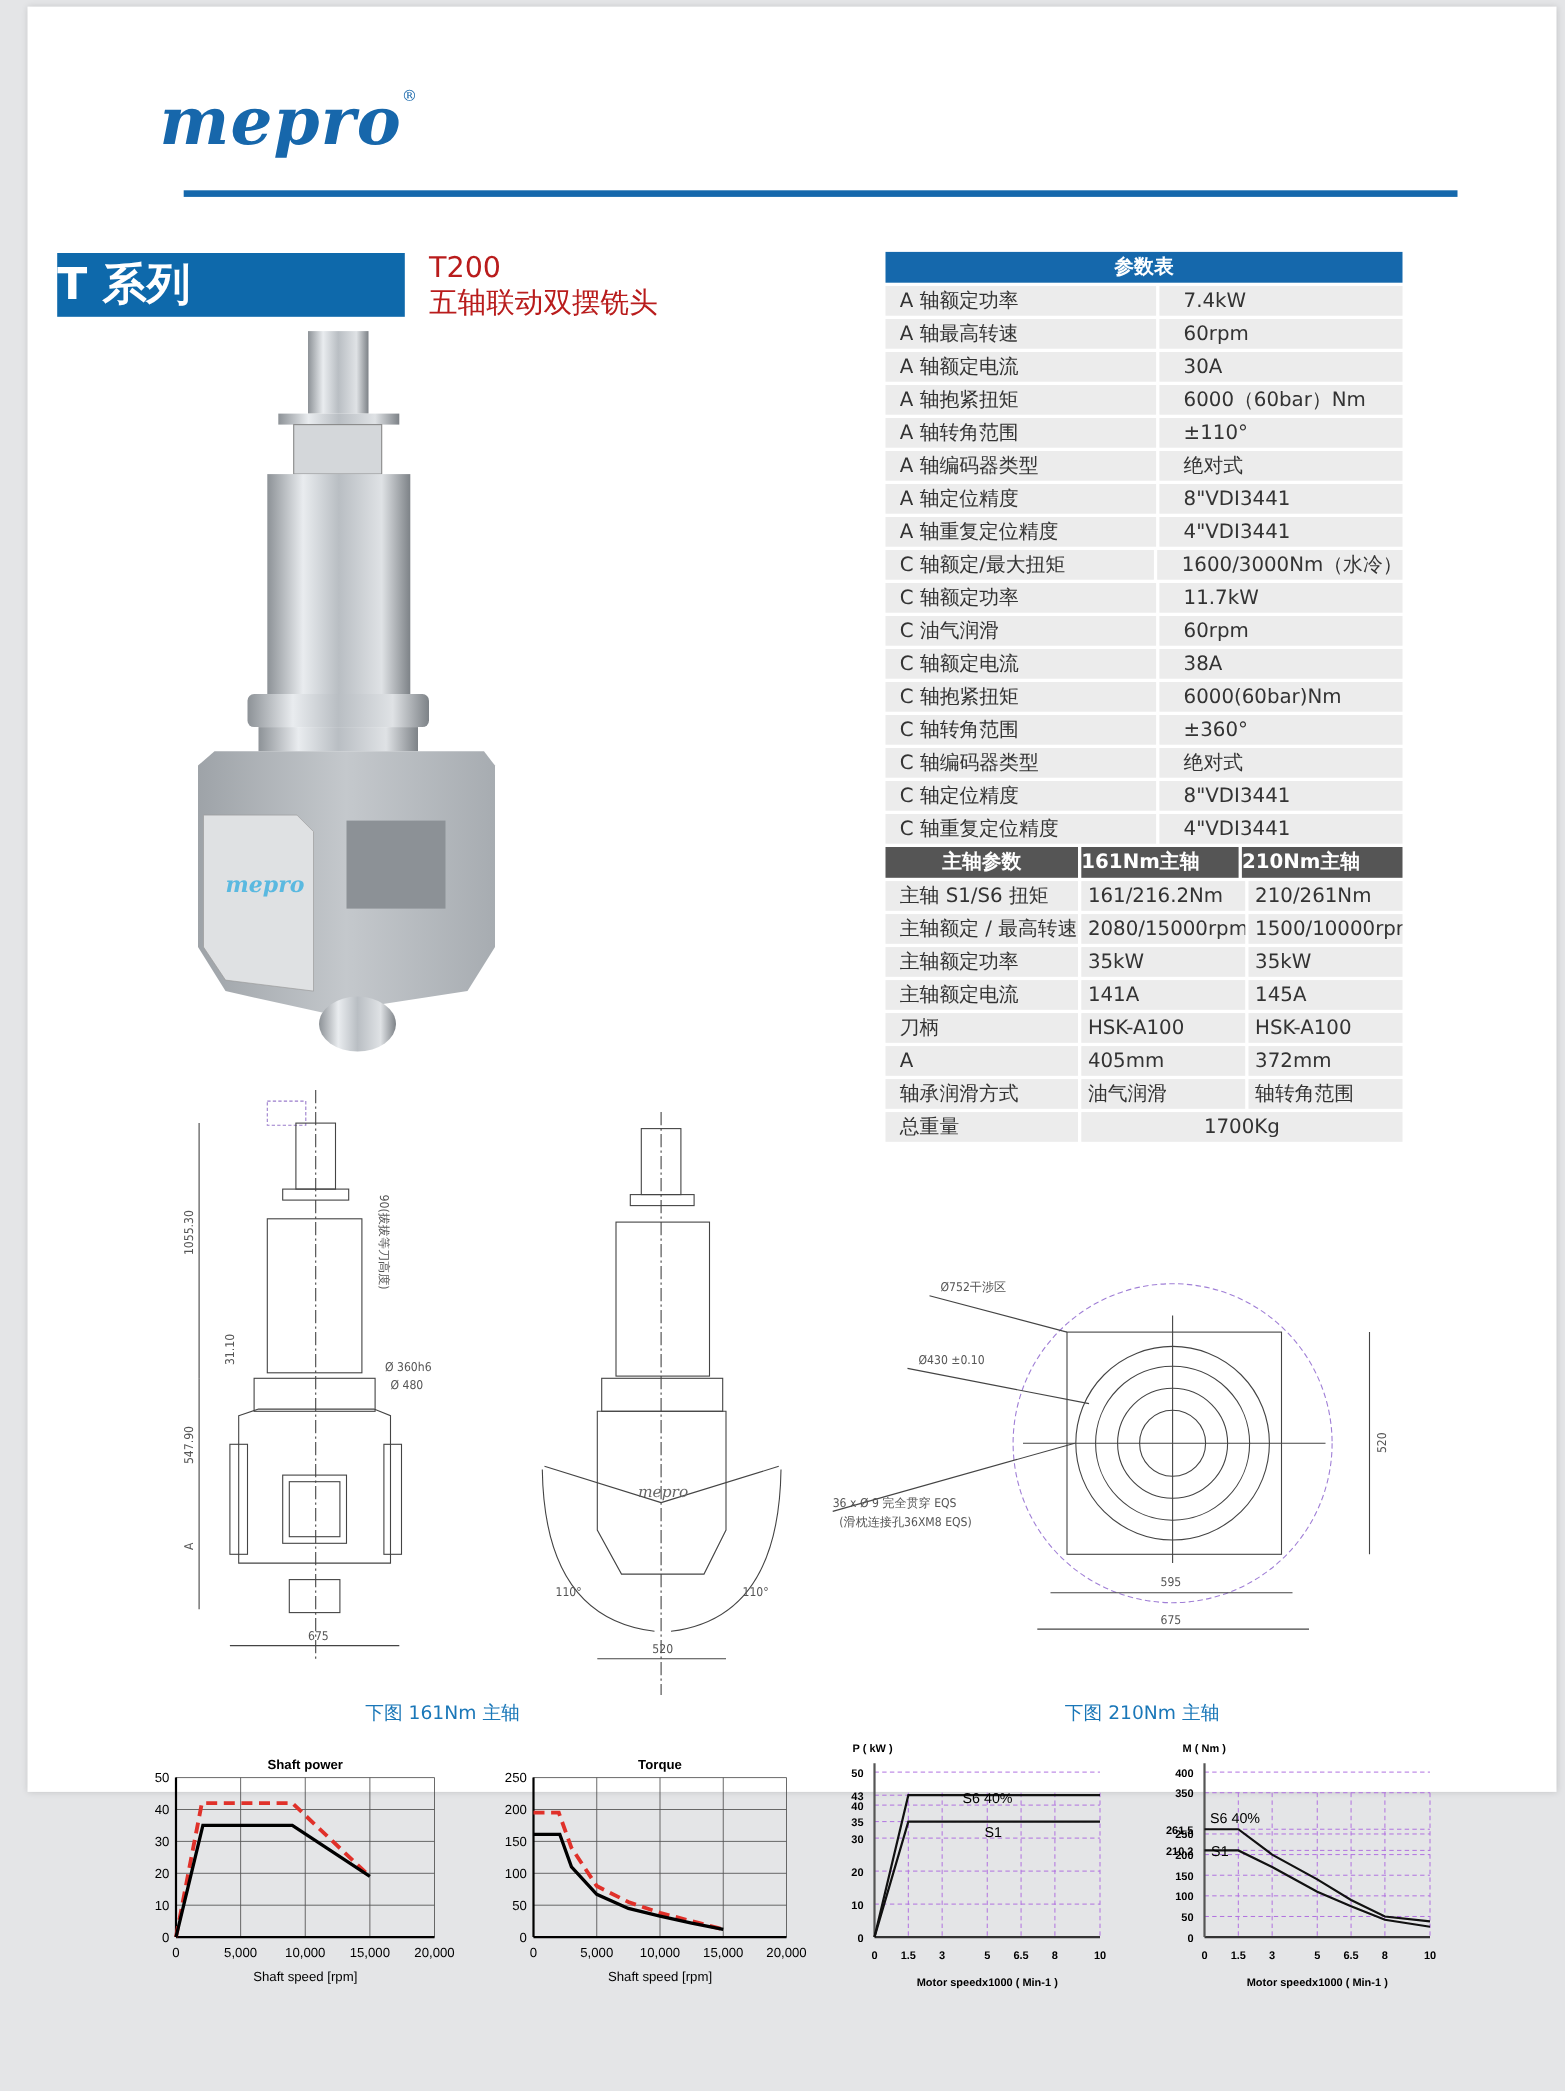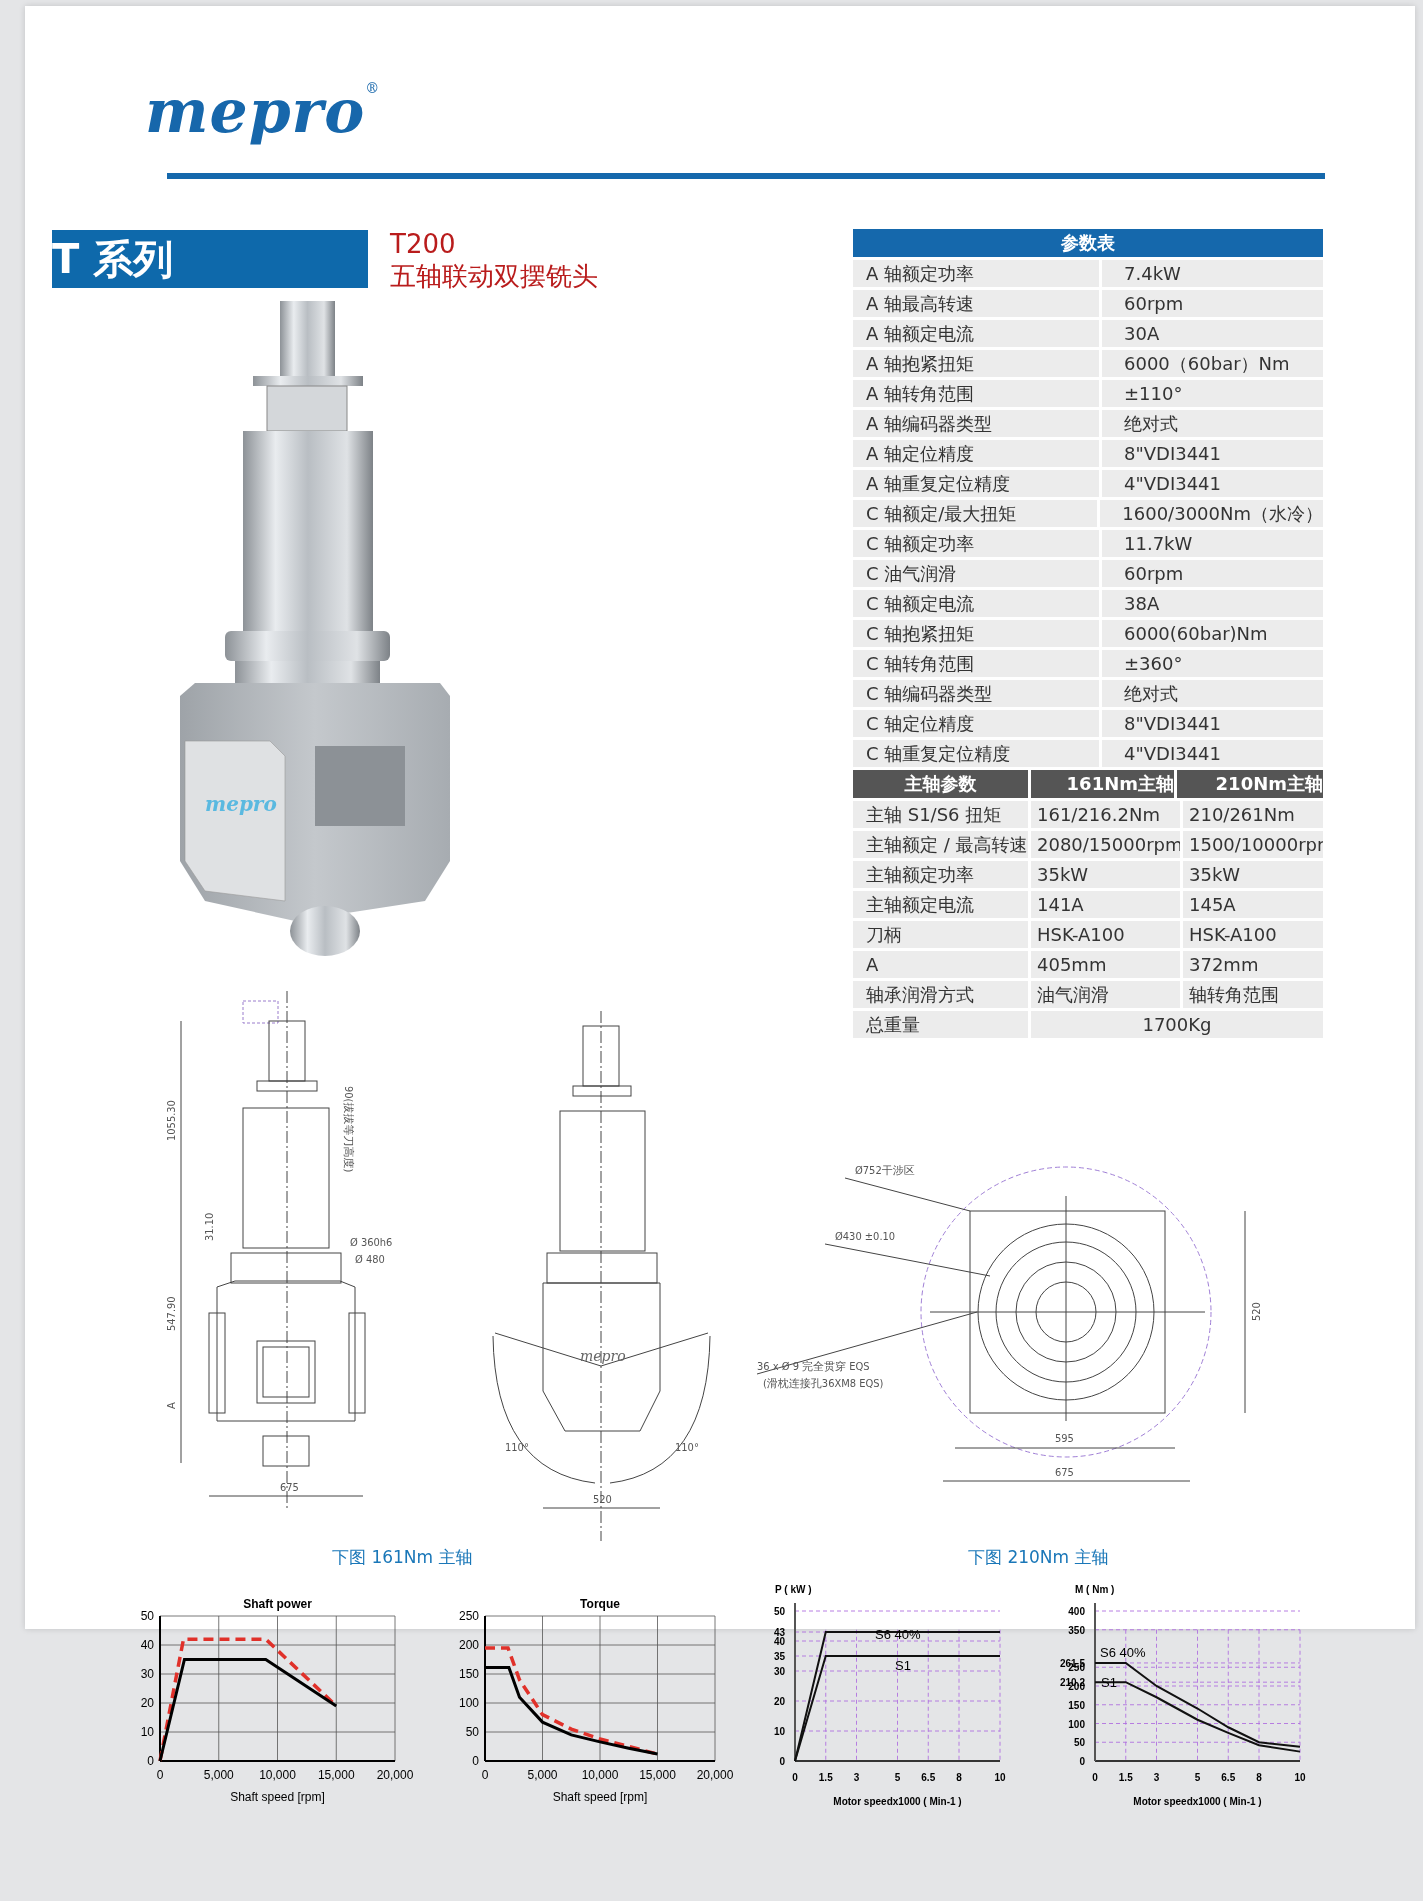--- a/index.html
+++ b/index.html
@@ -5,27 +5,27 @@
   html,body{margin:0;padding:0;}
   body{width:1423px;height:1901px;background:#e4e5e7;position:relative;overflow:hidden;font-family:"DejaVu Sans","Liberation Sans",sans-serif;color:#333;}
   .page{position:absolute;left:25px;top:6px;width:1390px;height:1623px;background:#fff;box-shadow:0 0 6px rgba(0,0,0,.15);}
   .logo{position:absolute;left:120px;top:70px;font-family:"DejaVu Serif",serif;font-style:italic;font-weight:bold;font-size:60px;color:#1767ab;letter-spacing:1px;}
   .logo sup{font-size:14px;font-style:normal;font-weight:normal;vertical-align:top;position:relative;top:4px;}
   .topline{position:absolute;left:142px;top:167px;width:1158px;height:6px;background:#1568ac;}
   .series{position:absolute;left:27px;top:224px;width:316px;height:58px;background:#0e69ab;color:#fff;font-weight:bold;font-size:40px;line-height:58px;text-align:left;}
   .model{position:absolute;left:365px;top:222px;font-size:26px;color:#b91c1c;line-height:32px;}
   .model div{white-space:nowrap;}
 
-  .spec{position:absolute;left:828px;top:223px;width:470px;border-collapse:separate;border-spacing:0 3px;font-size:18px;}
+  .spec{position:absolute;left:780px;top:223px;width:470px;border-collapse:separate;border-spacing:0 3px;font-size:18px;}
   .spec .hdr{background:#1568ac;color:#fff;font-weight:bold;text-align:center;height:28px;}
   .row{display:flex;height:27px;margin-top:3px;}
   .row .c1{width:233px;background:#ececec;padding-left:13px;line-height:27px;white-space:nowrap;}
   .row .c2{flex:1;background:#ececec;margin-left:3px;padding-left:22px;line-height:27px;white-space:nowrap;}
   .hdr2{display:flex;height:28px;margin-top:3px;}
-  .hdr2 div{background:#555;color:#fff;font-weight:bold;text-align:right;line-height:28px;}
+  .hdr2 div{background:#555;color:#fff;font-weight:bold;text-align:left;line-height:28px;}
   .srow{display:flex;height:27px;margin-top:3px;}
   .srow div{background:#ececec;line-height:27px;white-space:nowrap;overflow:hidden;}
   .w1{width:175px;padding-left:13px;box-sizing:border-box;}
   .w2{width:143px;margin-left:3px;padding-left:6px;}
   .w3{flex:1;margin-left:3px;padding-left:6px;}
 
   .photo{position:absolute;left:150px;top:295px;width:280px;height:660px;}
   .drawing{position:absolute;}
   .dim{font-family:"DejaVu Sans Condensed","DejaVu Sans",sans-serif;font-size:11px;fill:#555;}
   .caption{position:absolute;font-size:17px;color:#1a77b8;white-space:nowrap;}

